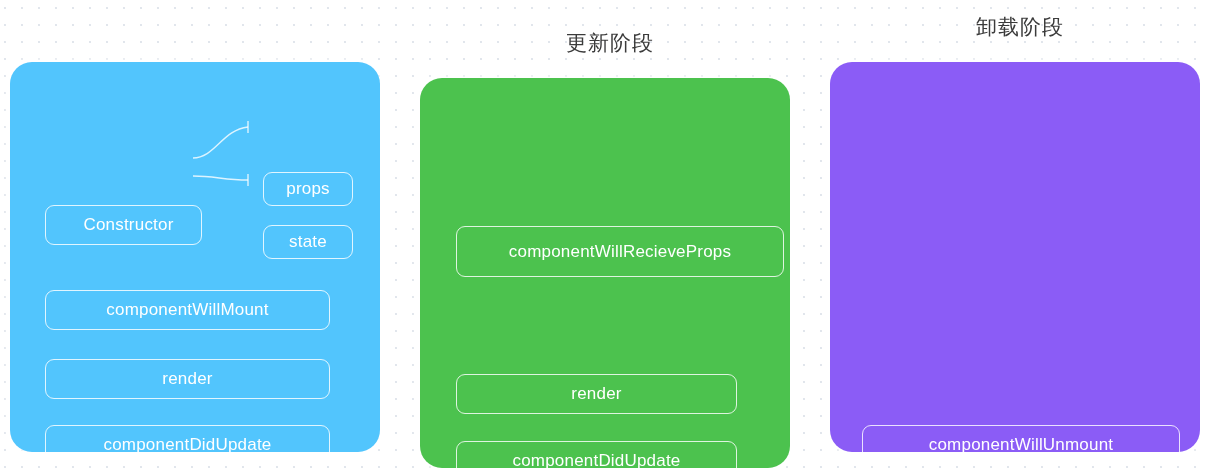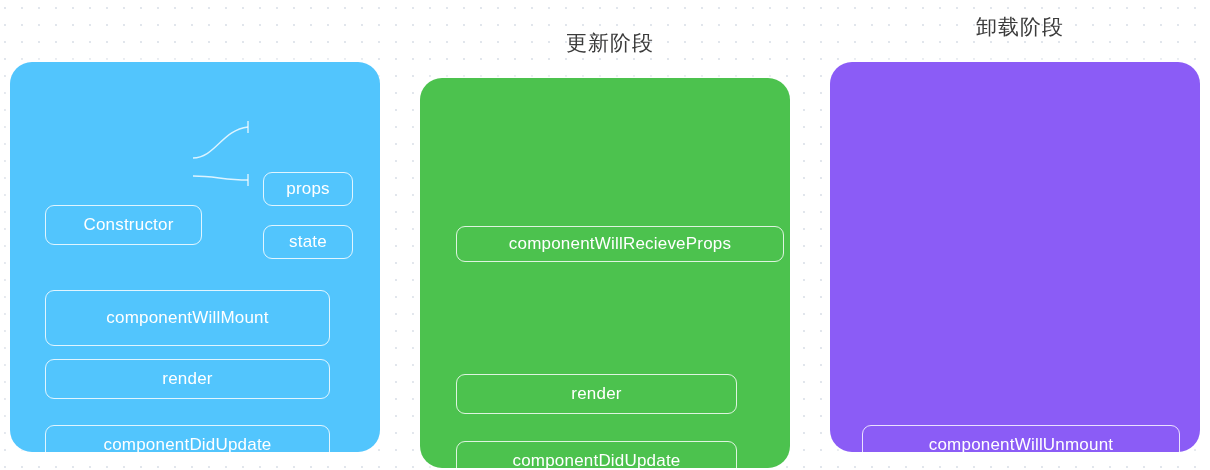--- a/index.html
+++ b/index.html
@@ -83,26 +83,26 @@
     justify-content: center;
     text-align: center;
     letter-spacing: 0.2px;
     white-space: nowrap;
   }
 
   
   .n-constructor { left: 35px;  top: 143px; width: 157px; height: 40px; padding-left: 10px; }
   .n-props       { left: 253px; top: 110px; width: 90px;  height: 34px; }
   .n-state       { left: 253px; top: 163px; width: 90px;  height: 34px; }
-  .n-cwm         { left: 35px;  top: 228px; width: 285px; height: 56px; }
+  .n-cwm         { left: 35px;  top: 228px; width: 285px; height: 40px; }
   .n-render-b    { left: 35px;  top: 297px; width: 285px; height: 40px; }
   .n-cdm         { left: 35px;  top: 363px; width: 285px; height: 40px; }
 
   
-  .n-cwrp        { left: 36px;  top: 148px; width: 328px; height: 36px; }
+  .n-cwrp        { left: 36px;  top: 148px; width: 328px; height: 51px; }
   .n-scu         { left: 36px;  top: 225px; width: 328px; height: 40px; }
   .n-render-g    { left: 36px;  top: 296px; width: 281px; height: 40px; }
   .n-cdu         { left: 36px;  top: 363px; width: 281px; height: 40px; }
 
   
   .n-cwu         { left: 32px;  top: 363px; width: 318px; height: 40px; }
 
   .connector-svg {
     position: absolute;
     left: 0;

